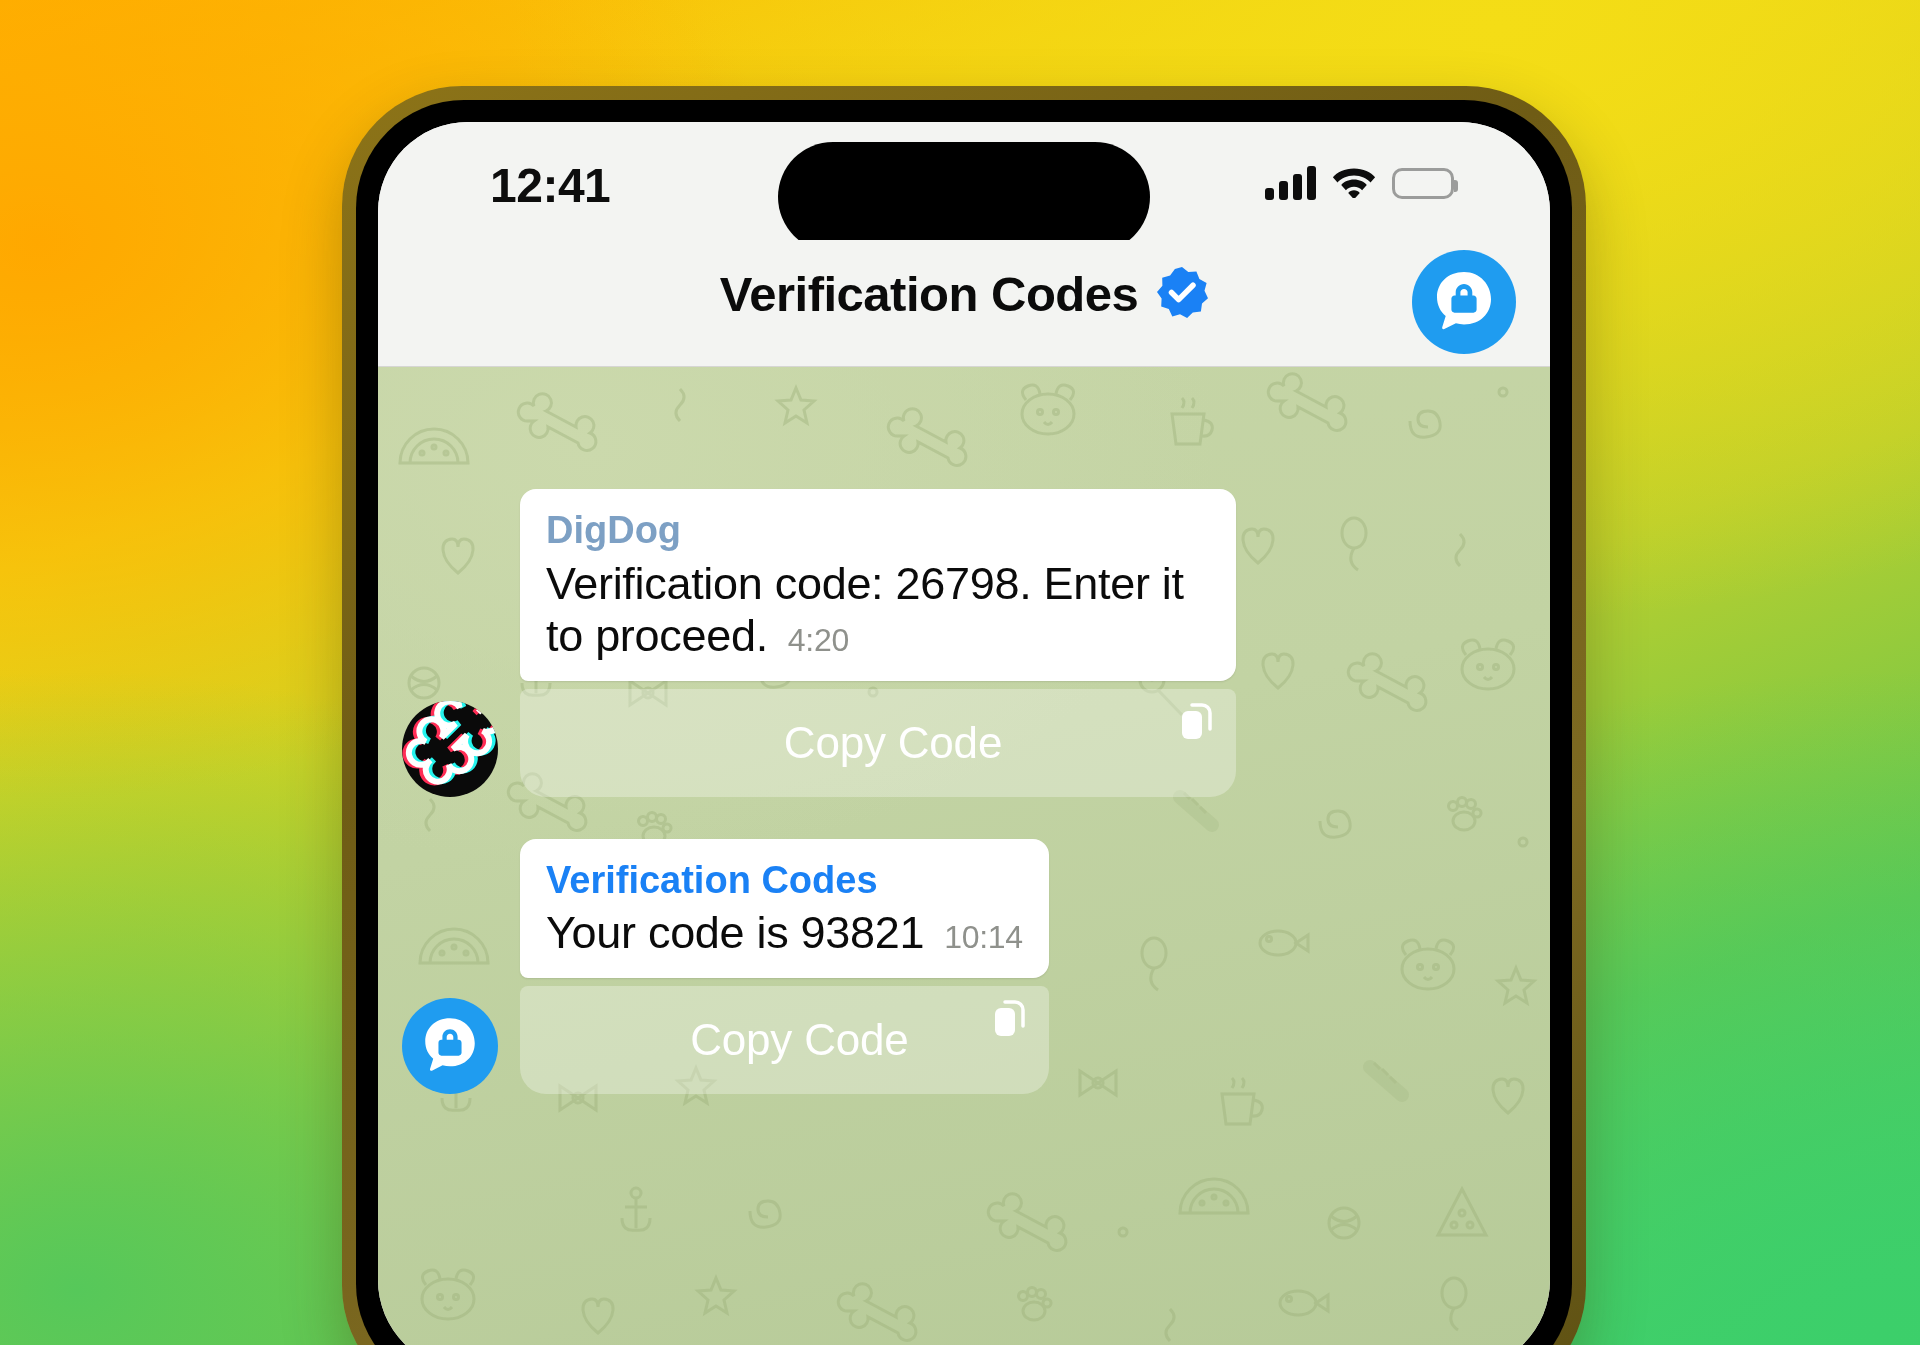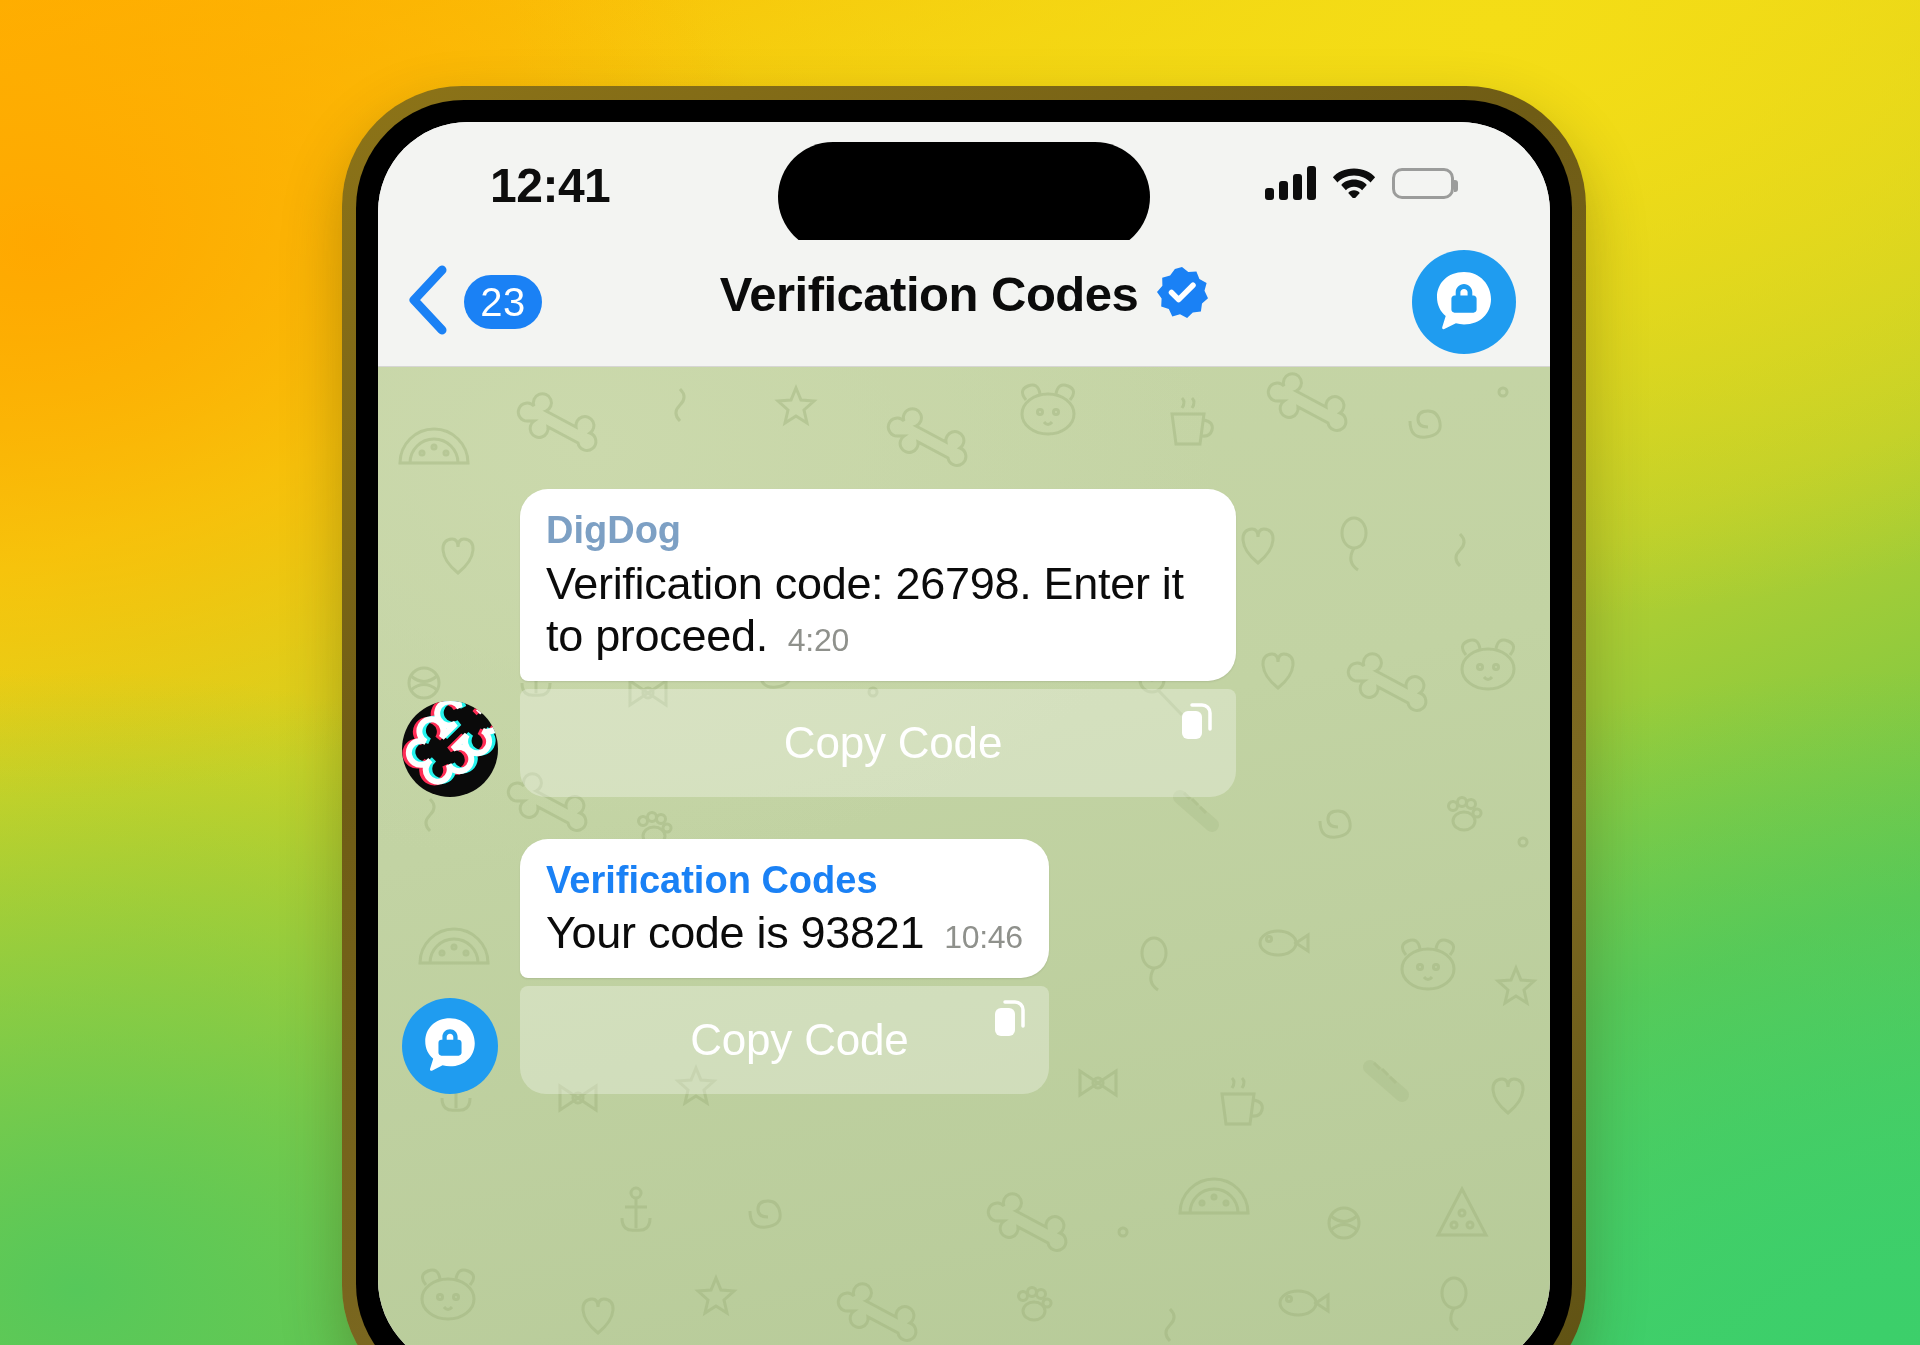--- a/index.html
+++ b/index.html
@@ -219,21 +219,21 @@
   .avatar-vc {
     background: #1f9cf0;
     display: flex;
     align-items: center;
     justify-content: center;
   }
 
   .bubble-stack { display: flex; flex-direction: column; align-items: flex-start; }
   .bubble {
     background: #ffffff;
-    border-radius: 28px;
+    border-radius: 16px;
     border-bottom-left-radius: 8px;
     padding: 20px 26px 18px 26px;
     max-width: 660px;
     box-shadow: 0 1px 2px rgba(0,0,0,0.10);
     position: relative;
   }
   .sender {
     font-size: 38px;
     font-weight: 700;
     line-height: 1.12;
@@ -313,28 +313,20 @@
             </svg>
           </span>
           <span class="battery">
             <span class="fill"></span>
           </span>
         </div>
       </div>
 
       <div id="nav-bar">
 
-        <div id="back-button">
-          <span>
-            <svg width="46" height="72" viewBox="0 0 46 72">
-              <path d="M38 6 L10 36 L38 66" fill="none" stroke="#1a81f5" stroke-width="9" stroke-linecap="round" stroke-linejoin="round"></path>
-            </svg>
-          </span>
-          <span id="unread-badge">23</span>
-        </div>
 
         <div id="nav-title-wrap">
           <span id="nav-title">Verification Codes</span>
           <span>
             <svg width="52" height="52" viewBox="0 0 52 52">
               <path d="M26 1 L32.3 6.1 L40.4 5.4 L43.4 13 L50.6 16.9 L48.5 24.8
                        L52 32.2 L46 37.6 L44.9 45.6 L36.8 46.6 L31.1 52 L24 48.2
                        L16.3 50.4 L12.8 43.1 L5.2 40.5 L5.6 32.4 L1 25.9 L6.4 19.8
                        L6.2 11.7 L14.1 9.6 L18.9 3.1 Z" fill="#1a81f5"></path>
               <path d="M15.5 26.5 L22.6 33.6 L37 19.2" fill="none" stroke="#ffffff" stroke-width="5.5" stroke-linecap="round" stroke-linejoin="round"></path>
@@ -579,21 +571,21 @@
                            c0-1.7-1.4-3.1-3.1-3.1h-1.2v-3.1C44.3 23.7 40.6 20 36 20z
                            m0 4.9c2 0 3.6 1.6 3.6 3.4v3.1h-7.2v-3.1c0-1.8 1.6-3.4 3.6-3.4z" fill="#1f9cf0"></path>
                 </svg>
               </span>
             </div>
 
             <div class="bubble-stack">
               <div class="bubble">
                 <div class="sender sender-vc">Verification Codes</div>
                 <div class="msg-text">
-                  <span>Your code is 93821</span><span class="time">10:46</span>
+                  <span>Your code is 93821</span><span class="time">10:14</span>
                 </div>
               </div>
               <div class="copy-btn">
                 <span class="label">Copy Code</span>
                 <span class="copy-icon">
                   <svg width="34" height="38" viewBox="0 0 34 38">
                     <path d="M12 2 h10 a8 8 0 0 1 8 8 v16" fill="none" stroke="#ffffff" stroke-width="3.5" stroke-linecap="round"></path>
                     <rect x="2" y="8" width="20" height="28" rx="6" fill="#ffffff"></rect>
                   </svg>
                 </span>

